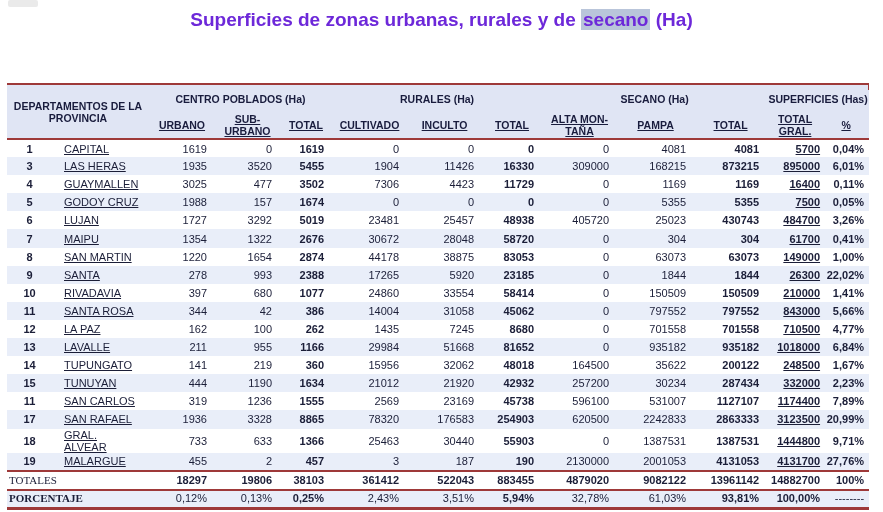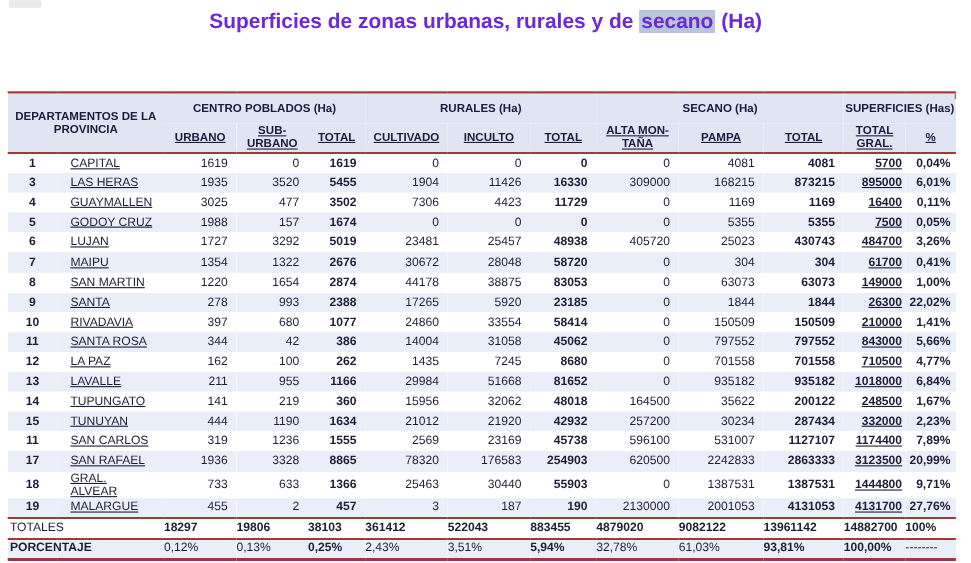--- a/index.html
+++ b/index.html
@@ -47,29 +47,29 @@
   tbody td:nth-child(5),tbody td:nth-child(8),tbody td:nth-child(11),
   tbody td:nth-child(12),tbody td:nth-child(13){font-weight:bold;}
   tbody td:nth-child(12){padding-right:3px;text-decoration:underline;}
   tbody td:nth-child(13){padding-right:5px;}
   
   tbody tr:first-child td:not(:first-child)::before{
     content:'';position:absolute;left:-1px;top:0;width:1px;height:4px;background:var(--red);
   }
   tfoot td{
     height:19px;font-size:11px;line-height:13px;vertical-align:middle;
-    text-align:left;padding-right:8px;
+    text-align:right;padding-right:8px;
   }
   tfoot tr.totals td{border-top:2px solid var(--red);font-weight:bold;background:#fff;}
   tfoot tr.totals td:first-child{font-weight:normal;}
   tfoot tr.percent td{border-top:2px solid var(--red);border-bottom:3px solid var(--red);background:var(--stripe-bg);}
   tfoot tr.percent td:first-child{font-weight:bold;}
   tfoot tr.percent td:nth-child(4),tfoot tr.percent td:nth-child(7),
   tfoot tr.percent td:nth-child(10),tfoot tr.percent td:nth-child(11){font-weight:bold;}
-  tfoot td:first-child{text-align:left;padding-left:2px;}
+  tfoot td:first-child{text-align:left;padding-left:2px;font-family:Liberation Serif, serif;}
   tfoot td:nth-child(11){padding-right:3px;}
   tfoot td:nth-child(12){padding-right:5px;}
   tfoot td:not(:first-child)::before{
     content:'';position:absolute;left:-1px;top:0;width:1px;height:4px;background:var(--red);
   }
 </style>
 </head>
 <body>
 
 <div class="page">

